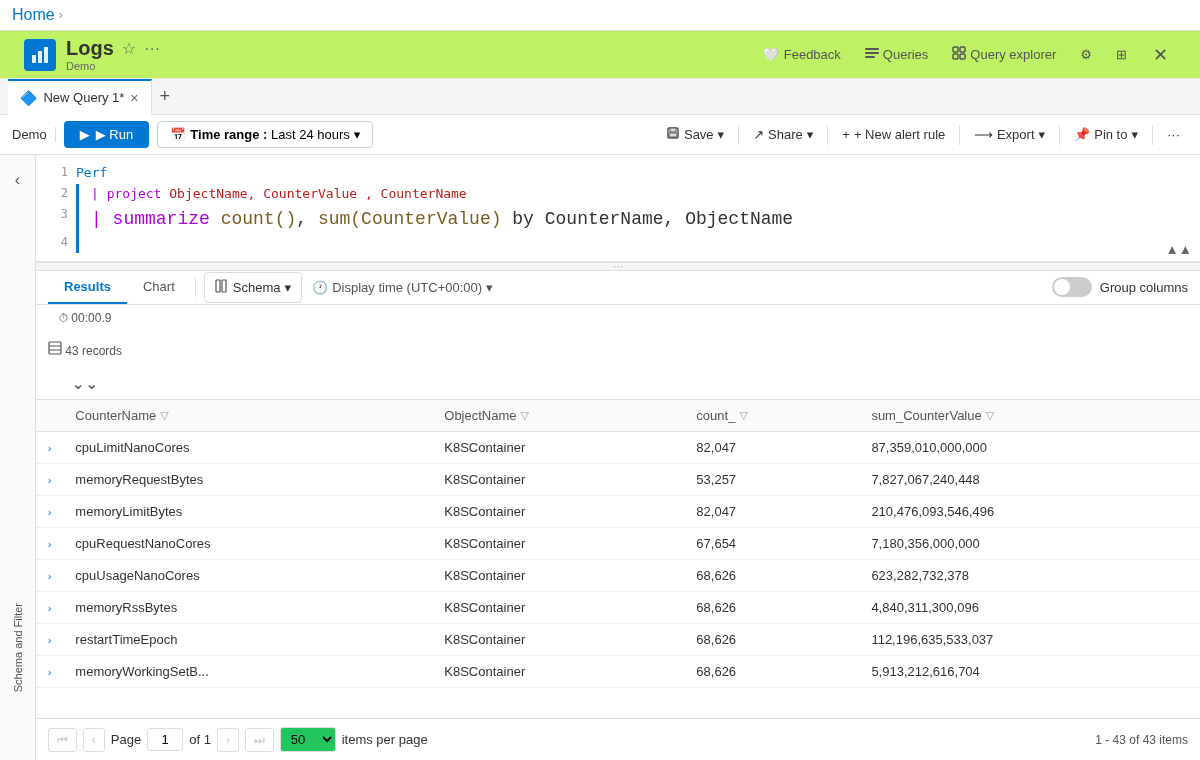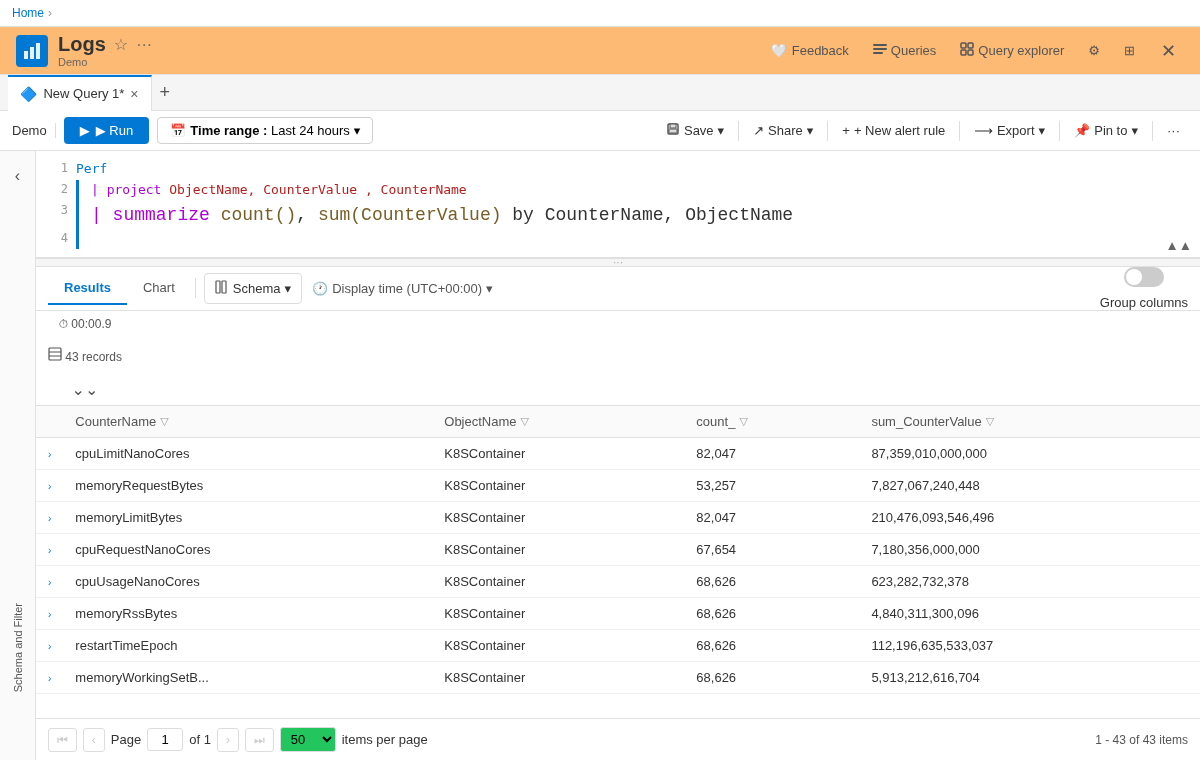--- a/index.html
+++ b/index.html
@@ -3,21 +3,21 @@
   <meta charset="utf-8">
   <style>
     * { box-sizing: border-box; margin: 0; padding: 0; }
     body { font-family: 'Segoe UI', sans-serif; font-size: 13px; background: #fff; color: #333; height: 760px; overflow: hidden; display: flex; flex-direction: column; }
 
     
     .top-bar { display: flex; align-items: center; padding: 6px 12px; border-bottom: 1px solid #e0e0e0; background: #fff; }
     .breadcrumb { display: flex; align-items: center; gap: 4px; color: #0078d4; font-size: 12px; }
 
     
-    .app-header { display: flex; align-items: center; justify-content: space-between; padding: 6px 16px; background: #fdba74; border-bottom: 1px solid #e5e5e5; }
+    .app-header { display: flex; align-items: center; justify-content: space-between; padding: 6px 24px; background: #bef264; border-bottom: 1px solid #e5e5e5; }
     .app-header-left { display: flex; align-items: center; gap: 10px; }
     .app-icon { width: 32px; height: 32px; background: #0078d4; border-radius: 4px; display: flex; align-items: center; justify-content: center; color: white; font-size: 16px; }
     .header-actions { display: flex; align-items: center; gap: 12px; }
     .header-icon-btn { background: none; border: none; cursor: pointer; color: #555; font-size: 13px; display: flex; align-items: center; gap: 4px; padding: 4px 6px; border-radius: 4px; }
     .close-btn { background: none; border: none; cursor: pointer; color: #555; font-size: 18px; padding: 4px 8px; border-radius: 4px; }
 
     
     .tab-bar { display: flex; align-items: center; background: #f5f5f5; border-bottom: 1px solid #e0e0e0; padding: 0 8px; height: 36px; }
     .tab { display: flex; align-items: center; gap: 6px; padding: 0 12px; height: 36px; cursor: pointer; font-size: 13px; color: #333; border-right: 1px solid #e0e0e0; background: #fff; border-top: 2px solid #0078d4; }
     .tab-label { font-weight: 500; }
@@ -57,21 +57,21 @@
     
     .results-area { flex: 1; display: flex; flex-direction: column; overflow: hidden; }
 
     
     .results-tabs { display: flex; align-items: center; padding: 0 12px; border-bottom: 1px solid #e0e0e0; background: #fff; gap: 0; }
     .result-tab { padding: 8px 16px; cursor: pointer; font-size: 13px; color: #555; border-bottom: 2px solid transparent; }
     .result-tab.active { color: #0078d4; border-bottom-color: #0078d4; font-weight: 600; }
     .result-tab-divider { width: 1px; height: 20px; background: #ddd; margin: 0 4px; }
     .columns-btn { display: flex; align-items: center; gap: 4px; padding: 6px 10px; cursor: pointer; font-size: 13px; color: #333; background: none; border: 1px solid #ddd; border-radius: 4px; margin-left: 4px; }
     .display-time-btn { display: flex; align-items: center; gap: 4px; padding: 6px 10px; cursor: pointer; font-size: 13px; color: #555; background: none; border: none; border-radius: 4px; }
-    .group-toggle { display: flex; align-items: center; gap: 8px; font-size: 13px; color: #333; margin-left: auto; flex-direction: column; }
+    .group-toggle { display: flex; align-items: center; gap: 8px; font-size: 13px; color: #333; margin-left: auto; }
     .toggle-switch { width: 40px; height: 20px; background: #ccc; border-radius: 10px; position: relative; cursor: pointer; }
     .toggle-knob { width: 16px; height: 16px; background: white; border-radius: 50%; position: absolute; top: 2px; left: 2px; transition: left 0.2s; }
 
     
     .status-bar { padding: 6px 12px; background: #fff; border-bottom: 1px solid #e0e0e0; display: flex; align-items: center; justify-content: space-between; font-size: 13px; }
     .status-left { color: #333; }
     .status-left strong { color: #0d6a0d; }
     .status-right { display: flex; align-items: center; gap: 16px; color: #555; font-size: 12px; flex-direction: column; }
     .status-expand { background: none; border: none; cursor: pointer; color: #555; font-size: 16px; }
 
@@ -93,21 +93,21 @@
     .page-btn:disabled { color: #ccc; cursor: default; }
     .page-input { width: 36px; border: 1px solid #ddd; border-radius: 3px; padding: 3px 6px; text-align: center; font-size: 13px; }
     .per-page-select { border: 1px solid #ddd; border-radius: 3px; padding: 3px 6px; font-size: 13px; background: #22c55e; }
     .pagination-info { color: #555; font-size: 12px; }
   </style>
 </head>
 <body>
 
 <div class="top-bar">
   <div class="breadcrumb">
-    <a href="#" style="color:#0078d4;text-decoration:none;font-size:12px;">Home</a>
+    <a href="#" style="color:#0078d4;text-decoration:none;font-size:16px;">Home</a>
     <span style="color:#999;font-size:12px;">›</span>
   </div>
 </div>
 
 <div class="app-header">
   <div class="app-header-left">
     <div class="app-icon">
       <svg width="20" height="20" viewBox="0 0 20 20" fill="none">
         <rect x="2" y="10" width="4" height="8" fill="#fff" opacity="0.9"></rect>
         <rect x="8" y="6" width="4" height="12" fill="#fff" opacity="0.9"></rect>

